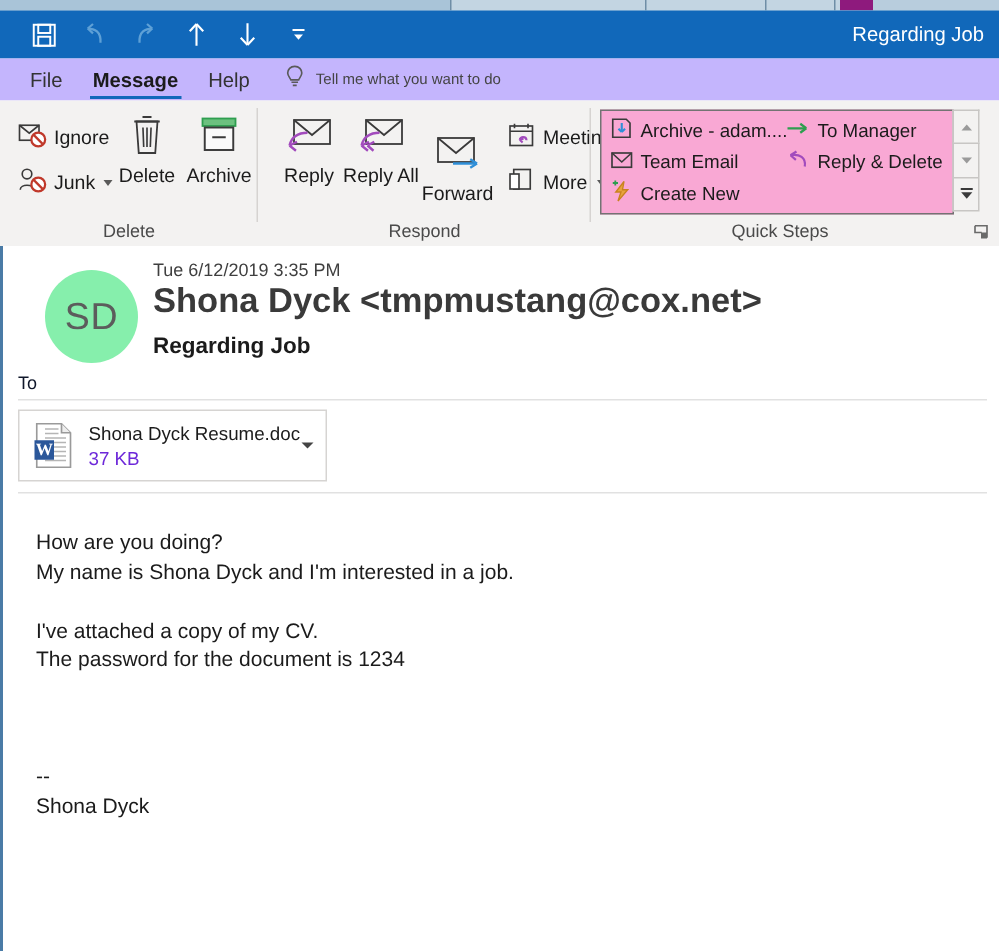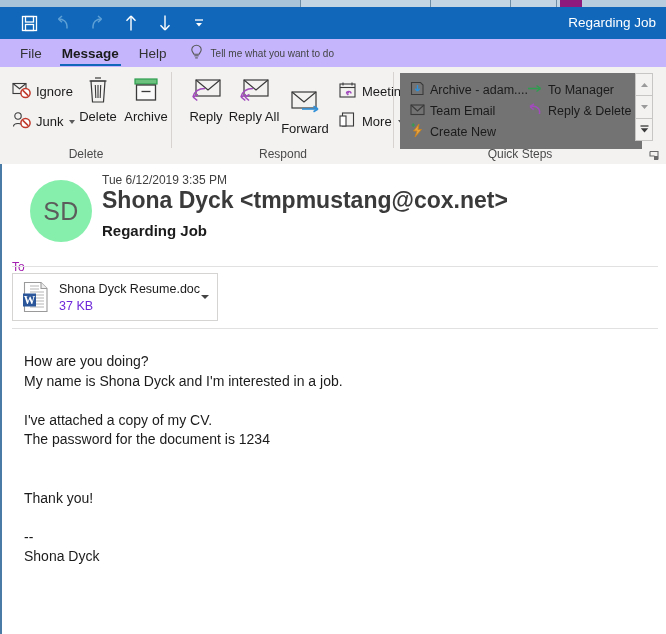--- a/index.html
+++ b/index.html
@@ -185,22 +185,22 @@
 
   
   .grp-respond { left: 172px; width: 222px; }
 
   
   .grp-quick { left: 394px; width: 272px; }
   .qs-box {
     position: absolute;
     left: 6px; top: 6px;
     width: 234px; height: 68px;
-    border: 4px solid #737373;
-    background: #737373;
+    border: 1px solid #737373;
+    background: #f9a8d4;
   }
   .qs-item {
     position: absolute;
     display: flex;
     align-items: center;
     gap: 5px;
     font-size: 12.5px;
     color: #1b1b1b;
     cursor: default;
     white-space: nowrap;
@@ -269,23 +269,23 @@
   }
   .hdr-subject {
     position: absolute;
     left: 100px; top: 58px;
     font-size: 15px;
     font-weight: bold;
     color: #1b1b1b;
   }
   .to-label {
     position: absolute;
-    left: 10px; top: 96px;
+    left: 10px; top: 84px;
     font-size: 12px;
-    color: #a21caf;
+    color: #0f172a;
   }
   .hdr-rule {
     position: absolute;
     left: 10px; top: 102px;
     width: 646px; height: 1px;
     background: #e1e1e1;
   }
 
   .attach {
     position: absolute;
@@ -662,21 +662,20 @@
     <div class="attach-rule"></div>
 
     <div class="body-text">
       <div class="ln">How are you doing?</div>
       <div class="ln">My name is Shona Dyck and I'm interested in a job.</div>
       <div class="ln"></div>
       <div class="ln">I've attached a copy of my CV.</div>
       <div class="ln">The password for the document is 1234</div>
       <div class="ln"></div>
       <div class="ln"></div>
-      <div class="ln">Thank you!</div>
       <div class="ln"></div>
       <div class="ln">--</div>
       <div class="ln">Shona Dyck</div>
     </div>
 
   </div>
 
 </div>
 
 </body></html>

